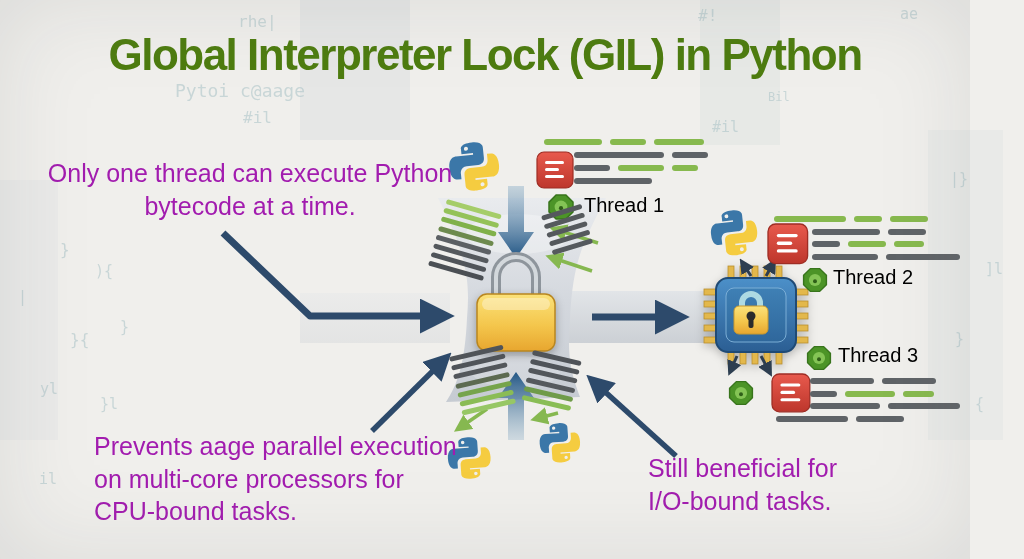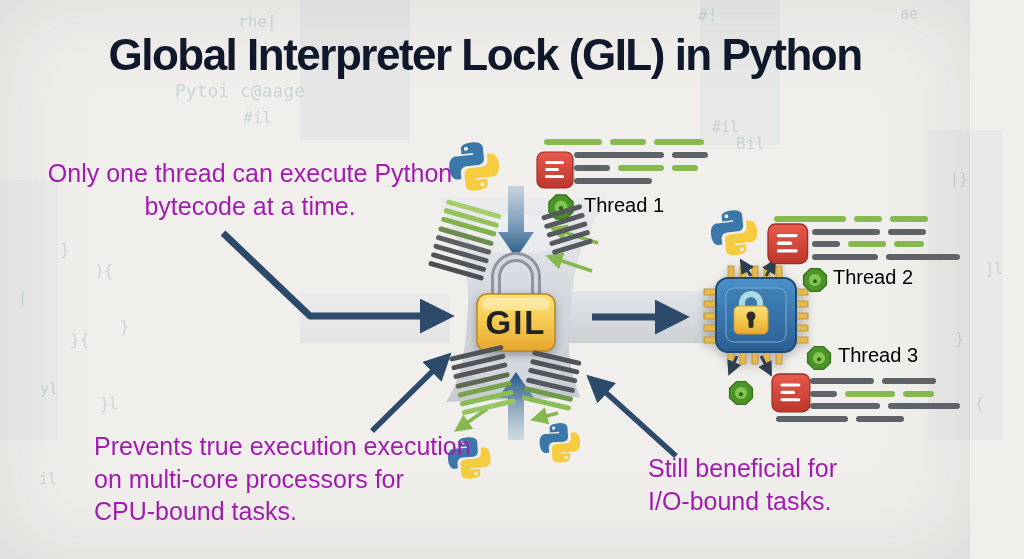--- a/index.html
+++ b/index.html
@@ -3,21 +3,21 @@
 <meta charset="utf-8">
 <style>
   html,body{margin:0;padding:0;}
   body{width:1024px;height:559px;overflow:hidden;position:relative;
        background:#f0efec;font-family:"Liberation Sans",sans-serif;}
   .stage{position:absolute;inset:0;width:970px;height:559px;}
   .bgcol{position:absolute;pointer-events:none;}
   .bg-glyph{position:absolute;font-family:"DejaVu Sans Mono",monospace;
             color:#a9c2c6;opacity:.55;filter:blur(.6px);pointer-events:none;}
   .title{position:absolute;left:0;right:0;top:30px;text-align:center;
-         font-size:44px;font-weight:bold;letter-spacing:-1.5px;color:#0f172a;}
+         font-size:44px;font-weight:bold;letter-spacing:-1.5px;color:#4d7c0f;}
   .ann{position:absolute;color:#a21caf;font-size:25px;line-height:1.3;}
   #ann-top{left:38px;top:157px;width:424px;text-align:center;}
   #ann-bl{left:94px;top:430px;width:380px;text-align:left;}
   #ann-br{left:648px;top:452px;width:320px;text-align:left;}
   .thread-label{position:absolute;font-size:20px;color:#000000;}
   .code-block{position:absolute;}
   .code-row{position:absolute;height:6px;display:flex;gap:8px;}
   .bar{height:6px;border-radius:3px;display:inline-block;}
   .stack{position:absolute;transform-origin:top left;}
   .stack .bar{display:block;border-radius:2.5px;}
@@ -36,21 +36,21 @@
   <div class="bgcol" style="left:300px;top:0;width:110px;height:140px;background:rgba(203,212,215,.28);"></div>
   <div class="bgcol" style="left:700px;top:0;width:80px;height:145px;background:rgba(203,212,215,.24);"></div>
   <div class="bgcol" style="left:928px;top:130px;width:75px;height:310px;background:rgba(203,212,215,.18);"></div>
   <div class="bgcol" style="left:0;top:180px;width:58px;height:260px;background:rgba(203,212,215,.16);"></div>
   <div id="glyphs">
       <span class="bg-glyph" style="left: 238px; top: 12px; font-size: 16px;">rhe|</span>
       <span class="bg-glyph" style="left: 175px; top: 80px; font-size: 18px;">Pytoi c@aage</span>
       <span class="bg-glyph" style="left: 243px; top: 108px; font-size: 16px;">#il</span>
       <span class="bg-glyph" style="left: 698px; top: 6px; font-size: 16px;">#!</span>
       <span class="bg-glyph" style="left: 900px; top: 5px; font-size: 15px;">ae</span>
-      <span class="bg-glyph" style="left: 736px; top: 90px; font-size: 16px; margin-top: 44px;">Bil</span>
+      <span class="bg-glyph" style="left: 768px; top: 90px; font-size: 12px;">Bil</span>
       <span class="bg-glyph" style="left: 712px; top: 118px; font-size: 15px;">#il</span>
       <span class="bg-glyph" style="left: 60px; top: 240px; font-size: 16px;">}</span>
       <span class="bg-glyph" style="left: 95px; top: 262px; font-size: 15px;">){</span>
       <span class="bg-glyph" style="left: 18px; top: 288px; font-size: 15px;">|</span>
       <span class="bg-glyph" style="left: 70px; top: 330px; font-size: 16px;">}{</span>
       <span class="bg-glyph" style="left: 120px; top: 318px; font-size: 15px;">}</span>
       <span class="bg-glyph" style="left: 40px; top: 380px; font-size: 15px;">yl</span>
       <span class="bg-glyph" style="left: 100px; top: 395px; font-size: 15px;">}l</span>
       <span class="bg-glyph" style="left: 950px; top: 170px; font-size: 15px;">|}</span>
       <span class="bg-glyph" style="left: 985px; top: 260px; font-size: 15px;">]l</span>
@@ -306,29 +306,28 @@
         </div>
       </div>
     </div>
 
   <div class="title">Global Interpreter Lock (GIL) in Python</div>
   <div class="ann" id="ann-top">
       <div>Only one thread can execute Python</div>
       <div>bytecode at a time.</div>
     </div>
   <div class="ann" id="ann-bl">
-      <div>Prevents true execution execution</div>
+      <div>Prevents aage parallel execution</div>
       <div>on multi-core processors for</div>
       <div>CPU-bound tasks.</div>
     </div>
   <div class="ann" id="ann-br">
       <div>Still beneficial for</div>
       <div>I/O-bound tasks.</div>
     </div>
-  <div class="gil-label">GIL</div>
   <div id="threads">
       <div class="thread-label" style="left: 584px; top: 194px;">Thread 1</div>
       <div class="thread-label" style="left: 833px; top: 266px;">Thread 2</div>
       <div class="thread-label" style="left: 838px; top: 344px;">Thread 3</div>
     </div>
 
   <div class="vignette"></div>
 </div>
 
 </body></html>

